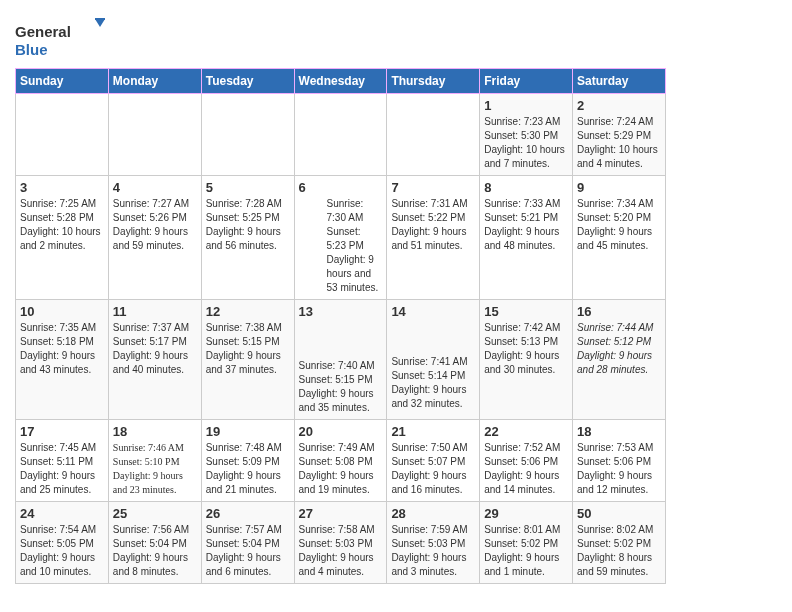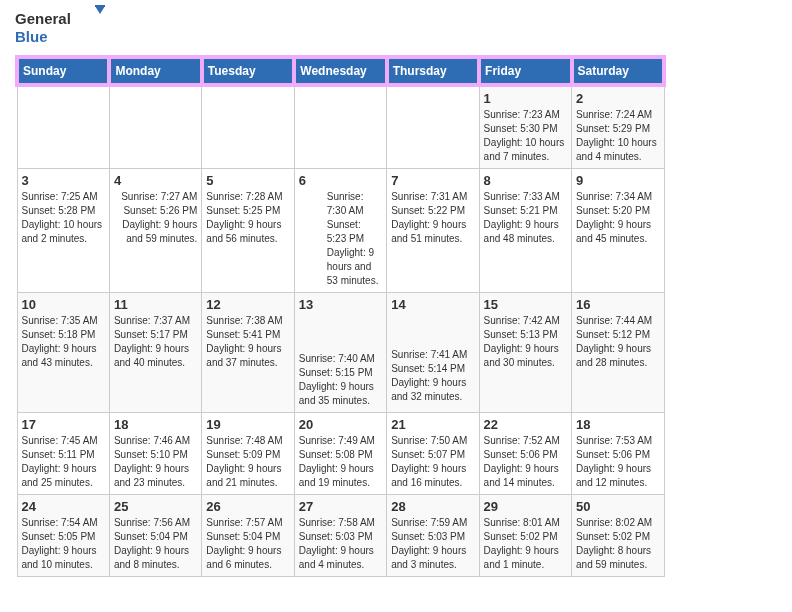--- a/index.html
+++ b/index.html
@@ -5,21 +5,21 @@
     * { margin: 0; padding: 0; box-sizing: border-box; }
     body {
       font-family: Arial, sans-serif;
       background: #fff;
       width: 792px;
       height: 612px;
       overflow: hidden;
     }
     .container {
       width: 681px;
-      padding: 4px 15px;
+      padding: 17px 15px;
     }
     .header-row {
       display: flex;
       justify-content: space-between;
       align-items: flex-start;
       margin-bottom: 6px;
     }
     .logo {
       display: flex;
       align-items: center;
@@ -44,21 +44,21 @@
     }
     thead tr {
       background-color: #2e6db4;
       color: white;
     }
     thead th {
       padding: 5px 4px;
       font-size: 12px;
       font-weight: bold;
       text-align: left;
-      border: 4px solid #f0abfc;
+      border: 1px solid #f0abfc;
     }
     tbody tr {
       vertical-align: top;
     }
     tbody td {
       border: 1px solid #ccc;
       padding: 4px 4px;
       font-size: 10px;
       color: #333;
       background: #fff;
@@ -136,21 +136,21 @@
         </tr>
         <tr>
           <td>
             <span class="day-num">3</span>
             <div class="day-info" style="white-space: pre-line;">Sunrise: 7:25 AM
 Sunset: 5:28 PM
 Daylight: 10 hours and 2 minutes.</div>
           </td>
           <td>
             <span class="day-num">4</span>
-            <div class="day-info" style="white-space: pre-line; text-align: right;">Sunrise: 7:27 AM
+            <div class="day-info" style="white-space: pre-line;">Sunrise: 7:27 AM
 Sunset: 5:26 PM
 Daylight: 9 hours and 59 minutes.</div>
           </td>
           <td>
             <span class="day-num">5</span>
             <div class="day-info" style="white-space: pre-line;">Sunrise: 7:28 AM
 Sunset: 5:25 PM
 Daylight: 9 hours and 56 minutes.</div>
           </td>
           <td>
@@ -187,21 +187,21 @@
           </td>
           <td>
             <span class="day-num">11</span>
             <div class="day-info" style="white-space: pre-line;">Sunrise: 7:37 AM
 Sunset: 5:17 PM
 Daylight: 9 hours and 40 minutes.</div>
           </td>
           <td>
             <span class="day-num">12</span>
             <div class="day-info" style="white-space: pre-line;">Sunrise: 7:38 AM
-Sunset: 5:41 PM
+Sunset: 5:15 PM
 Daylight: 9 hours and 37 minutes.</div>
           </td>
           <td>
             <span class="day-num">13</span>
             <div class="day-info" style="white-space: pre-line; margin-top: 40px;">Sunrise: 7:40 AM
 Sunset: 5:15 PM
 Daylight: 9 hours and 35 minutes.</div>
           </td>
           <td>
             <span class="day-num">14</span>
@@ -210,35 +210,35 @@
 Daylight: 9 hours and 32 minutes.</div>
           </td>
           <td>
             <span class="day-num">15</span>
             <div class="day-info" style="white-space: pre-line;">Sunrise: 7:42 AM
 Sunset: 5:13 PM
 Daylight: 9 hours and 30 minutes.</div>
           </td>
           <td>
             <span class="day-num">16</span>
-            <div class="day-info" style="white-space: pre-line;">Sunrise: 7:44 AM
+            <div class="day-info" style="white-space: pre-line; font-style: italic;">Sunrise: 7:44 AM
 Sunset: 5:12 PM
 Daylight: 9 hours and 28 minutes.</div>
           </td>
         </tr>
         <tr>
           <td>
             <span class="day-num">17</span>
             <div class="day-info" style="white-space: pre-line;">Sunrise: 7:45 AM
 Sunset: 5:11 PM
 Daylight: 9 hours and 25 minutes.</div>
           </td>
           <td>
             <span class="day-num">18</span>
-            <div class="day-info" style="white-space: pre-line;">Sunrise: 7:46 AM
+            <div class="day-info" style="white-space: pre-line; font-family: Liberation Serif, serif;">Sunrise: 7:46 AM
 Sunset: 5:10 PM
 Daylight: 9 hours and 23 minutes.</div>
           </td>
           <td>
             <span class="day-num">19</span>
             <div class="day-info" style="white-space: pre-line;">Sunrise: 7:48 AM
 Sunset: 5:09 PM
 Daylight: 9 hours and 21 minutes.</div>
           </td>
           <td>

